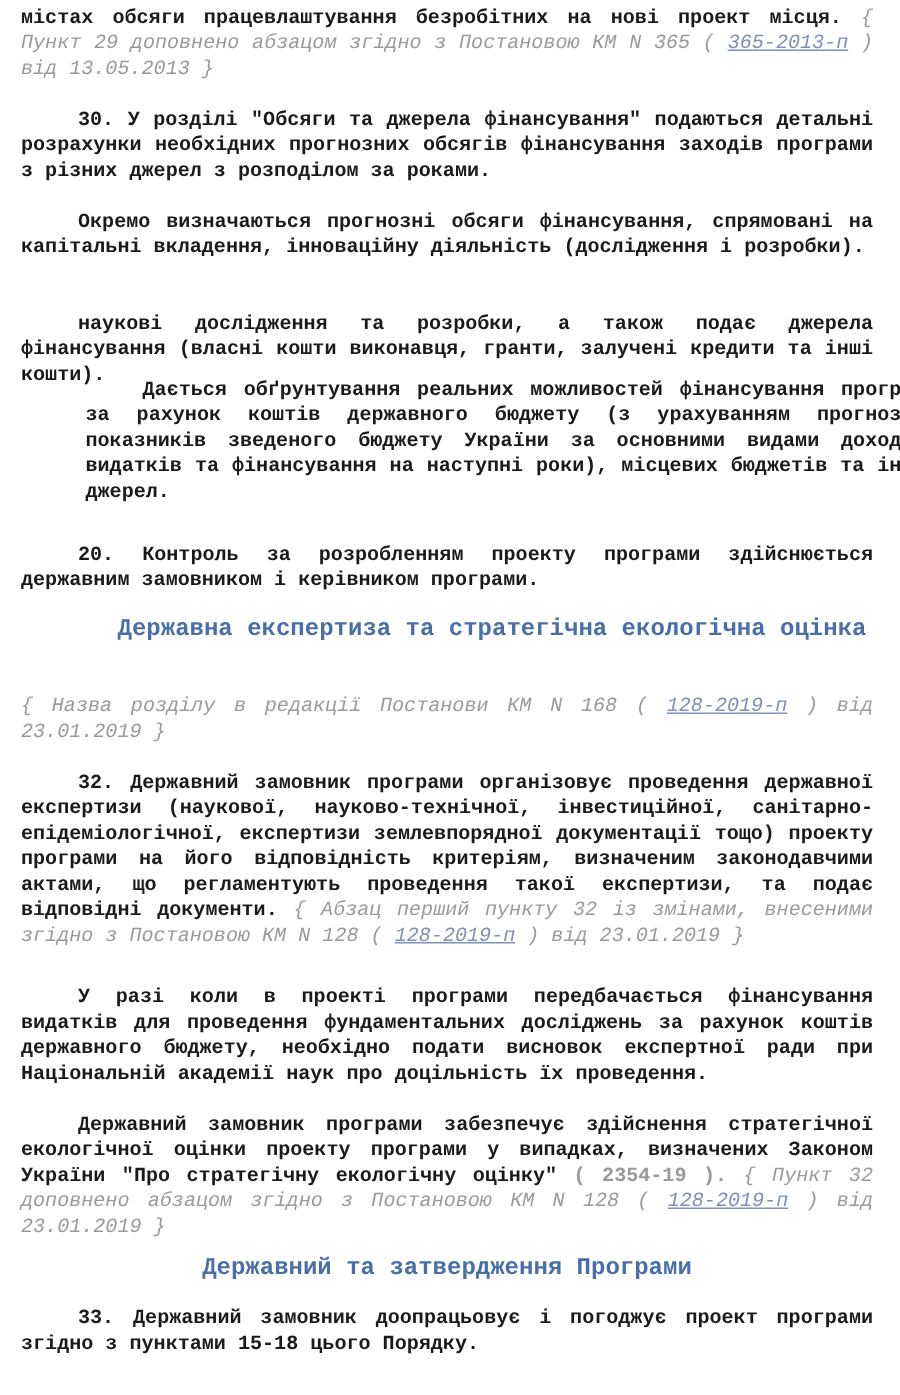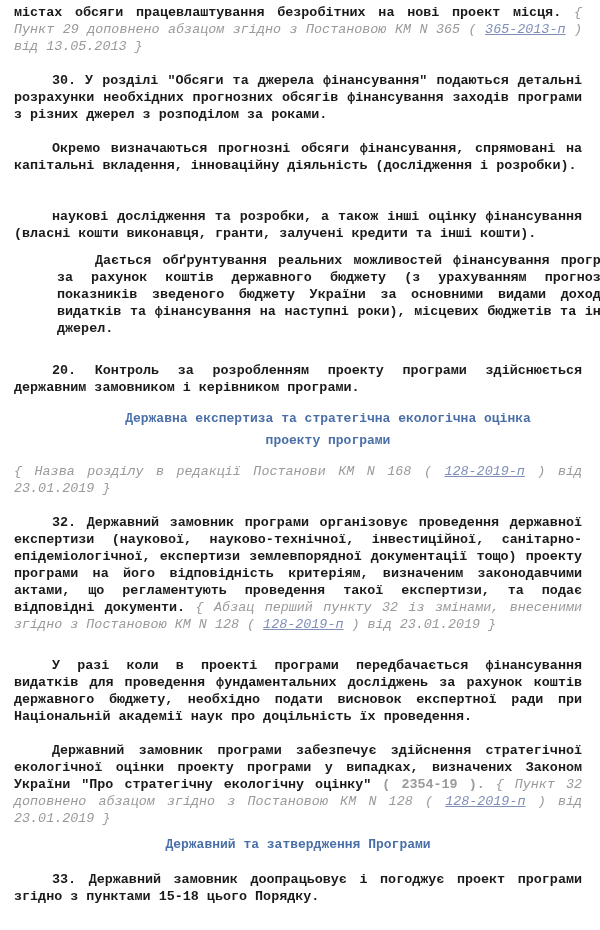--- a/index.html
+++ b/index.html
@@ -46,48 +46,47 @@
       font-weight: normal;
       cursor: pointer;
     }
     .heading {
       position: absolute;
       left: 14px;
       width: 568px;
       text-align: center;
       color: #4a6fa8;
       font-weight: bold;
-      font-size: 13px;
+      font-size: 16px;
       line-height: 22px;
     }
     .heading-indent { padding-left: 60px; box-sizing: border-box; }
   </style>
 </head>
 <body>
 
 <div class="page">
 
   <div class="p" style="top:4px;">
     <span>містах  обсяги  працевлаштування безробітних на нові проект місця.</span>
     <span class="note"><span>{  Пункт  29  доповнено  абзацом  згідно  з  Постановою  КМ  N 365 ( </span><span class="link">365-2013-п</span><span> ) від 13.05.2013 }</span></span>
   </div>
 
   <div class="p indent" style="top:72px;">30. У  розділі  "Обсяги  та  джерела  фінансування" подаються детальні розрахунки  необхідних  прогнозних  обсягів  фінансування заходів програми з різних джерел з розподілом за роками.</div>
 
   <div class="p indent" style="top:140px;">Окремо визначаються прогнозні обсяги фінансування, спрямовані на капітальні вкладення,  інноваційну  діяльність  (дослідження  і розробки).</div>
 
-  <div class="p indent" style="top:208px;">наукові дослідження  та  розробки,  а  також  інші  оцінку фінансування (власні кошти виконавця,  гранти, залучені кредити та інші кошти).</div>
+  <div class="p indent" style="top:208px;">наукові дослідження  та  розробки,  а  також  подає  джерела фінансування (власні кошти виконавця,  гранти, залучені кредити та інші кошти).</div>
 
   <div class="p indent" style="top:252px;margin-left:43px;">Дається обґрунтування   реальних   можливостей   фінансування програми за  рахунок  коштів  державного  бюджету  (з  урахуванням прогнозних  показників  зведеного  бюджету  України  за  основними видами  доходів,  видатків  та  фінансування  на  наступні  роки), місцевих бюджетів та інших джерел.</div>
 
   <div class="p indent" style="top:362px;">20. Контроль  за  розробленням  проекту програми здійснюється державним замовником і керівником програми.</div>
 
   <div class="heading heading-indent" style="top:408px;">
     <div>Державна експертиза та стратегічна екологічна оцінка</div>
-    <div>проекту програми</div>
   </div>
 
   <div class="p note" style="top:463px;"><span>{  Назва  розділу в редакції Постанови КМ N 168 ( </span><span class="link">128-2019-п</span><span> ) від 23.01.2019 }</span></div>
 
   <div class="p indent" style="top:514px;">
     <span>32.   Державний   замовник  програми  організовує  проведення державної  експертизи (наукової, науково-технічної, інвестиційної, санітарно-епідеміологічної, експертизи землевпорядної документації тощо) проекту програми на його відповідність критеріям, визначеним законодавчими    актами,    що    регламентують    проведення    такої експертизи,  та  подає відповідні документи.</span><span class="note"><span> {  Абзац перший пункту 32  із  змінами,  внесеними  згідно  з  Постановою  КМ  N  128 ( </span><span class="link">128-2019-п</span><span> ) від 23.01.2019 }</span></span>
   </div>
 
   <div class="p indent" style="top:657px;">У разі коли в проекті  програми  передбачається  фінансування видатків  для  проведення  фундаментальних  досліджень  за рахунок коштів державного бюджету,  необхідно подати  висновок  експертної ради при Національній академії наук про доцільність їх проведення.</div>
 

